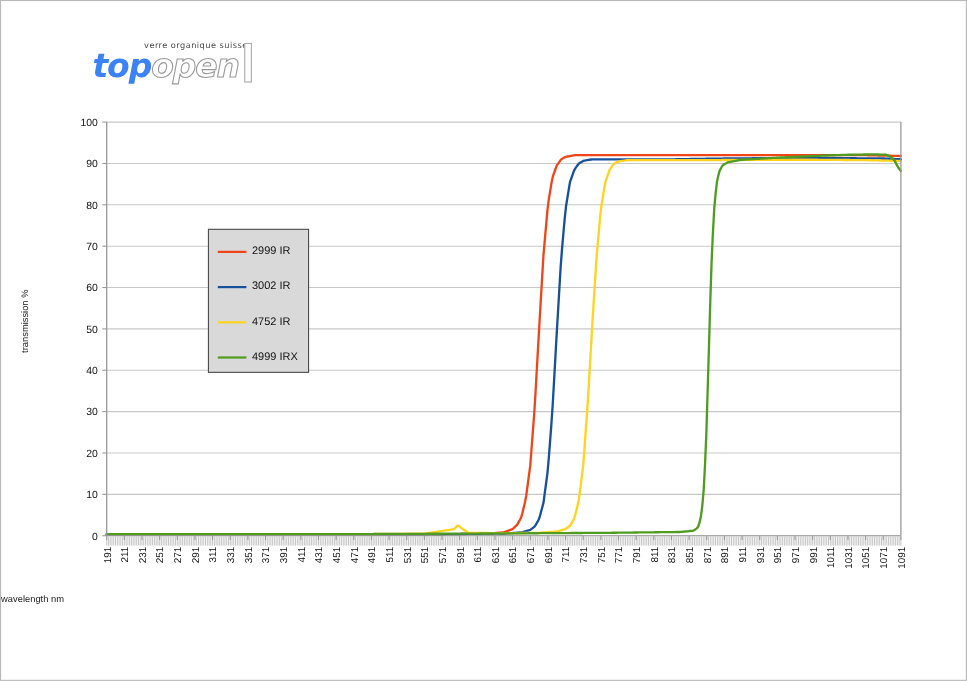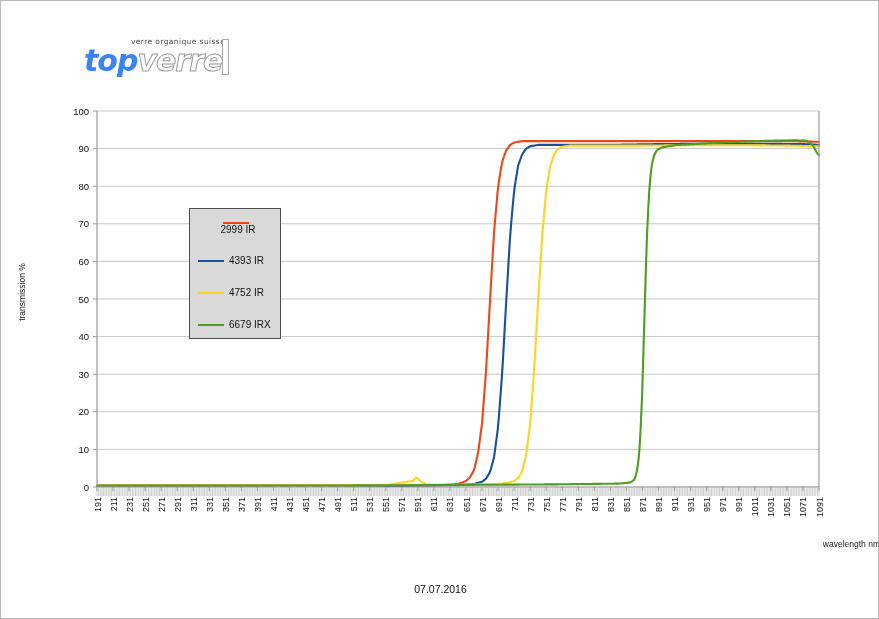--- a/index.html
+++ b/index.html
@@ -119,21 +119,21 @@
     transform: rotate(-90deg);
     transform-origin: center center;
     white-space: nowrap;
     color: #1a1a1a;
   }
   #x-axis-title {
     position: absolute;
     left: 0;
     top: 538px;
     width: 879px;
-    text-align: right;
+    text-align: left;
     font-size: 8.5px;
     color: #1a1a1a;
   }
   #footer-date {
     position: absolute;
     left: 0;
     top: 582px;
     width: 879px;
     text-align: center;
     font-size: 10.5px;
@@ -184,21 +184,21 @@
 </style>
 </head>
 <body>
 
 <div id="page">
 
   <div id="header">
 
     <div id="logo">
       <div id="logo-tagline">verre organique suisse</div>
-      <div id="logo-word"><span id="logo-top">top</span><span id="logo-acryl">verre</span></div>
+      <div id="logo-word"><span id="logo-top">top</span><span id="logo-acryl">open</span></div>
       <div id="logo-bar"></div>
     </div>
 
   </div>
 
   <div id="chart-area">
 
     <svg id="plot-svg" width="879" height="619">
       <g id="grid-group">
           <line x1="96" y1="486" x2="818" y2="486" stroke="#c8c8c8" stroke-width="1"></line>
@@ -794,33 +794,32 @@
           <line x1="96" y1="110" x2="96" y2="486" stroke="#9a9a9a" stroke-width="1.2"></line>
           <line x1="818" y1="110" x2="818" y2="486" stroke="#9a9a9a" stroke-width="1.2"></line>
           <line x1="96" y1="486" x2="818" y2="486" stroke="#9a9a9a" stroke-width="1"></line>
         </g>
     </svg>
 
     <div id="y-axis-title">transmission %</div>
     <div id="x-axis-title">wavelength nm</div>
 
     <div id="legend">
-        <div class="legend-row" style="top: 13px; flex-direction: column;">
+        <div class="legend-row" style="top: 13px;">
           <span class="legend-swatch" style="background: rgb(240, 69, 24);"></span>
           <span class="legend-label">2999 IR</span>
         </div>
         <div class="legend-row" style="top: 45px;">
           <span class="legend-swatch" style="background: rgb(23, 80, 155);"></span>
-          <span class="legend-label">4393 IR</span>
+          <span class="legend-label">3002 IR</span>
         </div>
         <div class="legend-row" style="top: 77px; text-align: right;">
           <span class="legend-swatch" style="background: rgb(255, 211, 32);"></span>
           <span class="legend-label">4752 IR</span>
         </div>
         <div class="legend-row" style="top: 109px;">
           <span class="legend-swatch" style="background: rgb(79, 156, 32);"></span>
-          <span class="legend-label">6679 IRX</span>
+          <span class="legend-label">4999 IRX</span>
         </div>
       </div>
   </div>
 
-  <div id="footer-date">07.07.2016</div>
 </div>
 
 </body></html>

